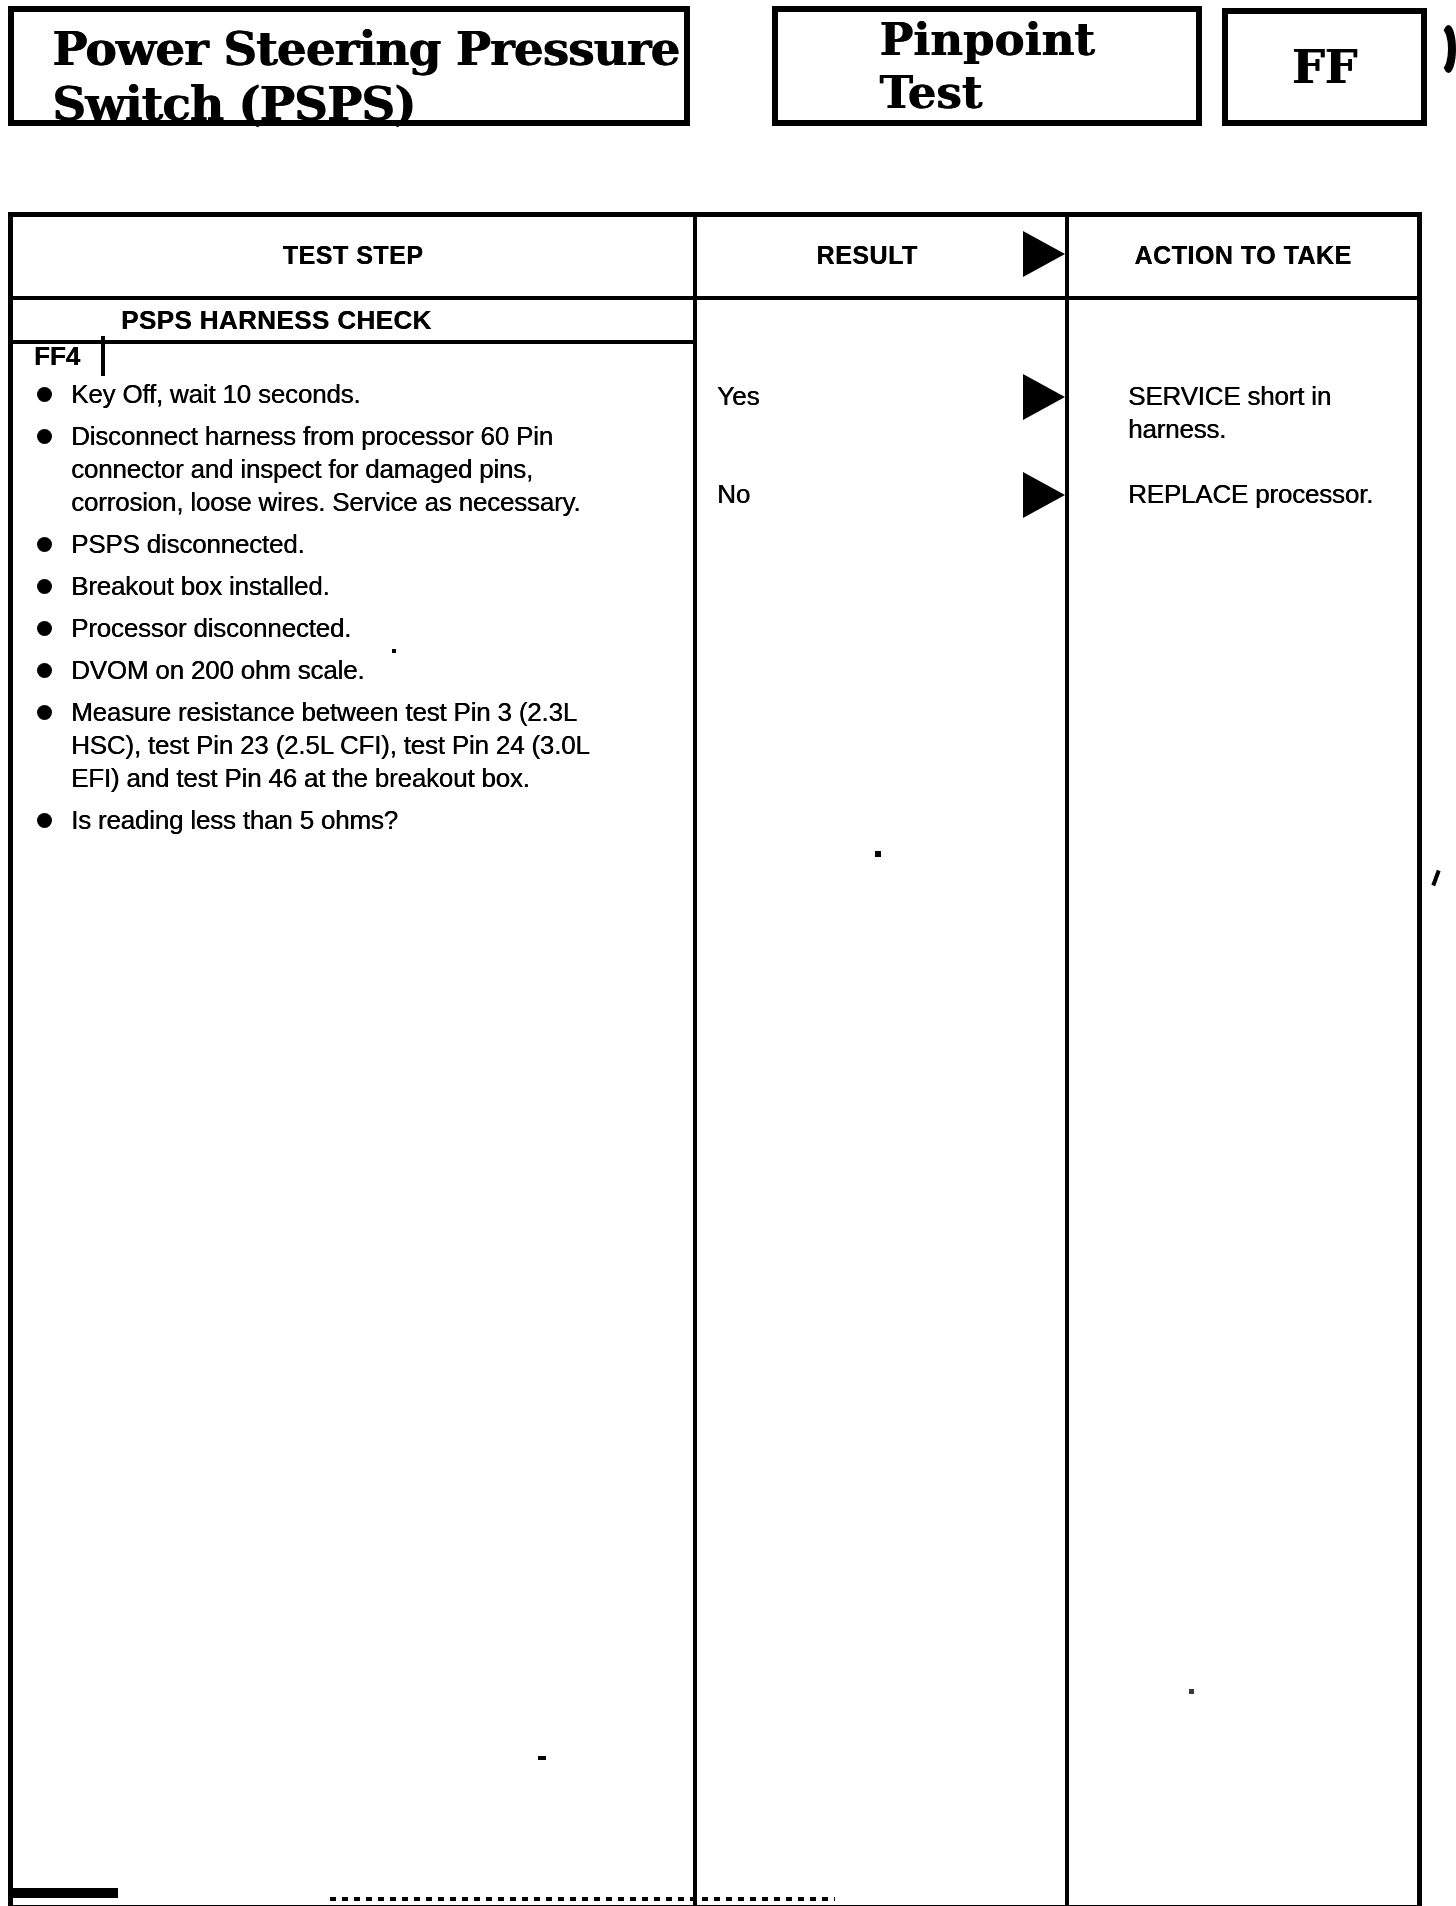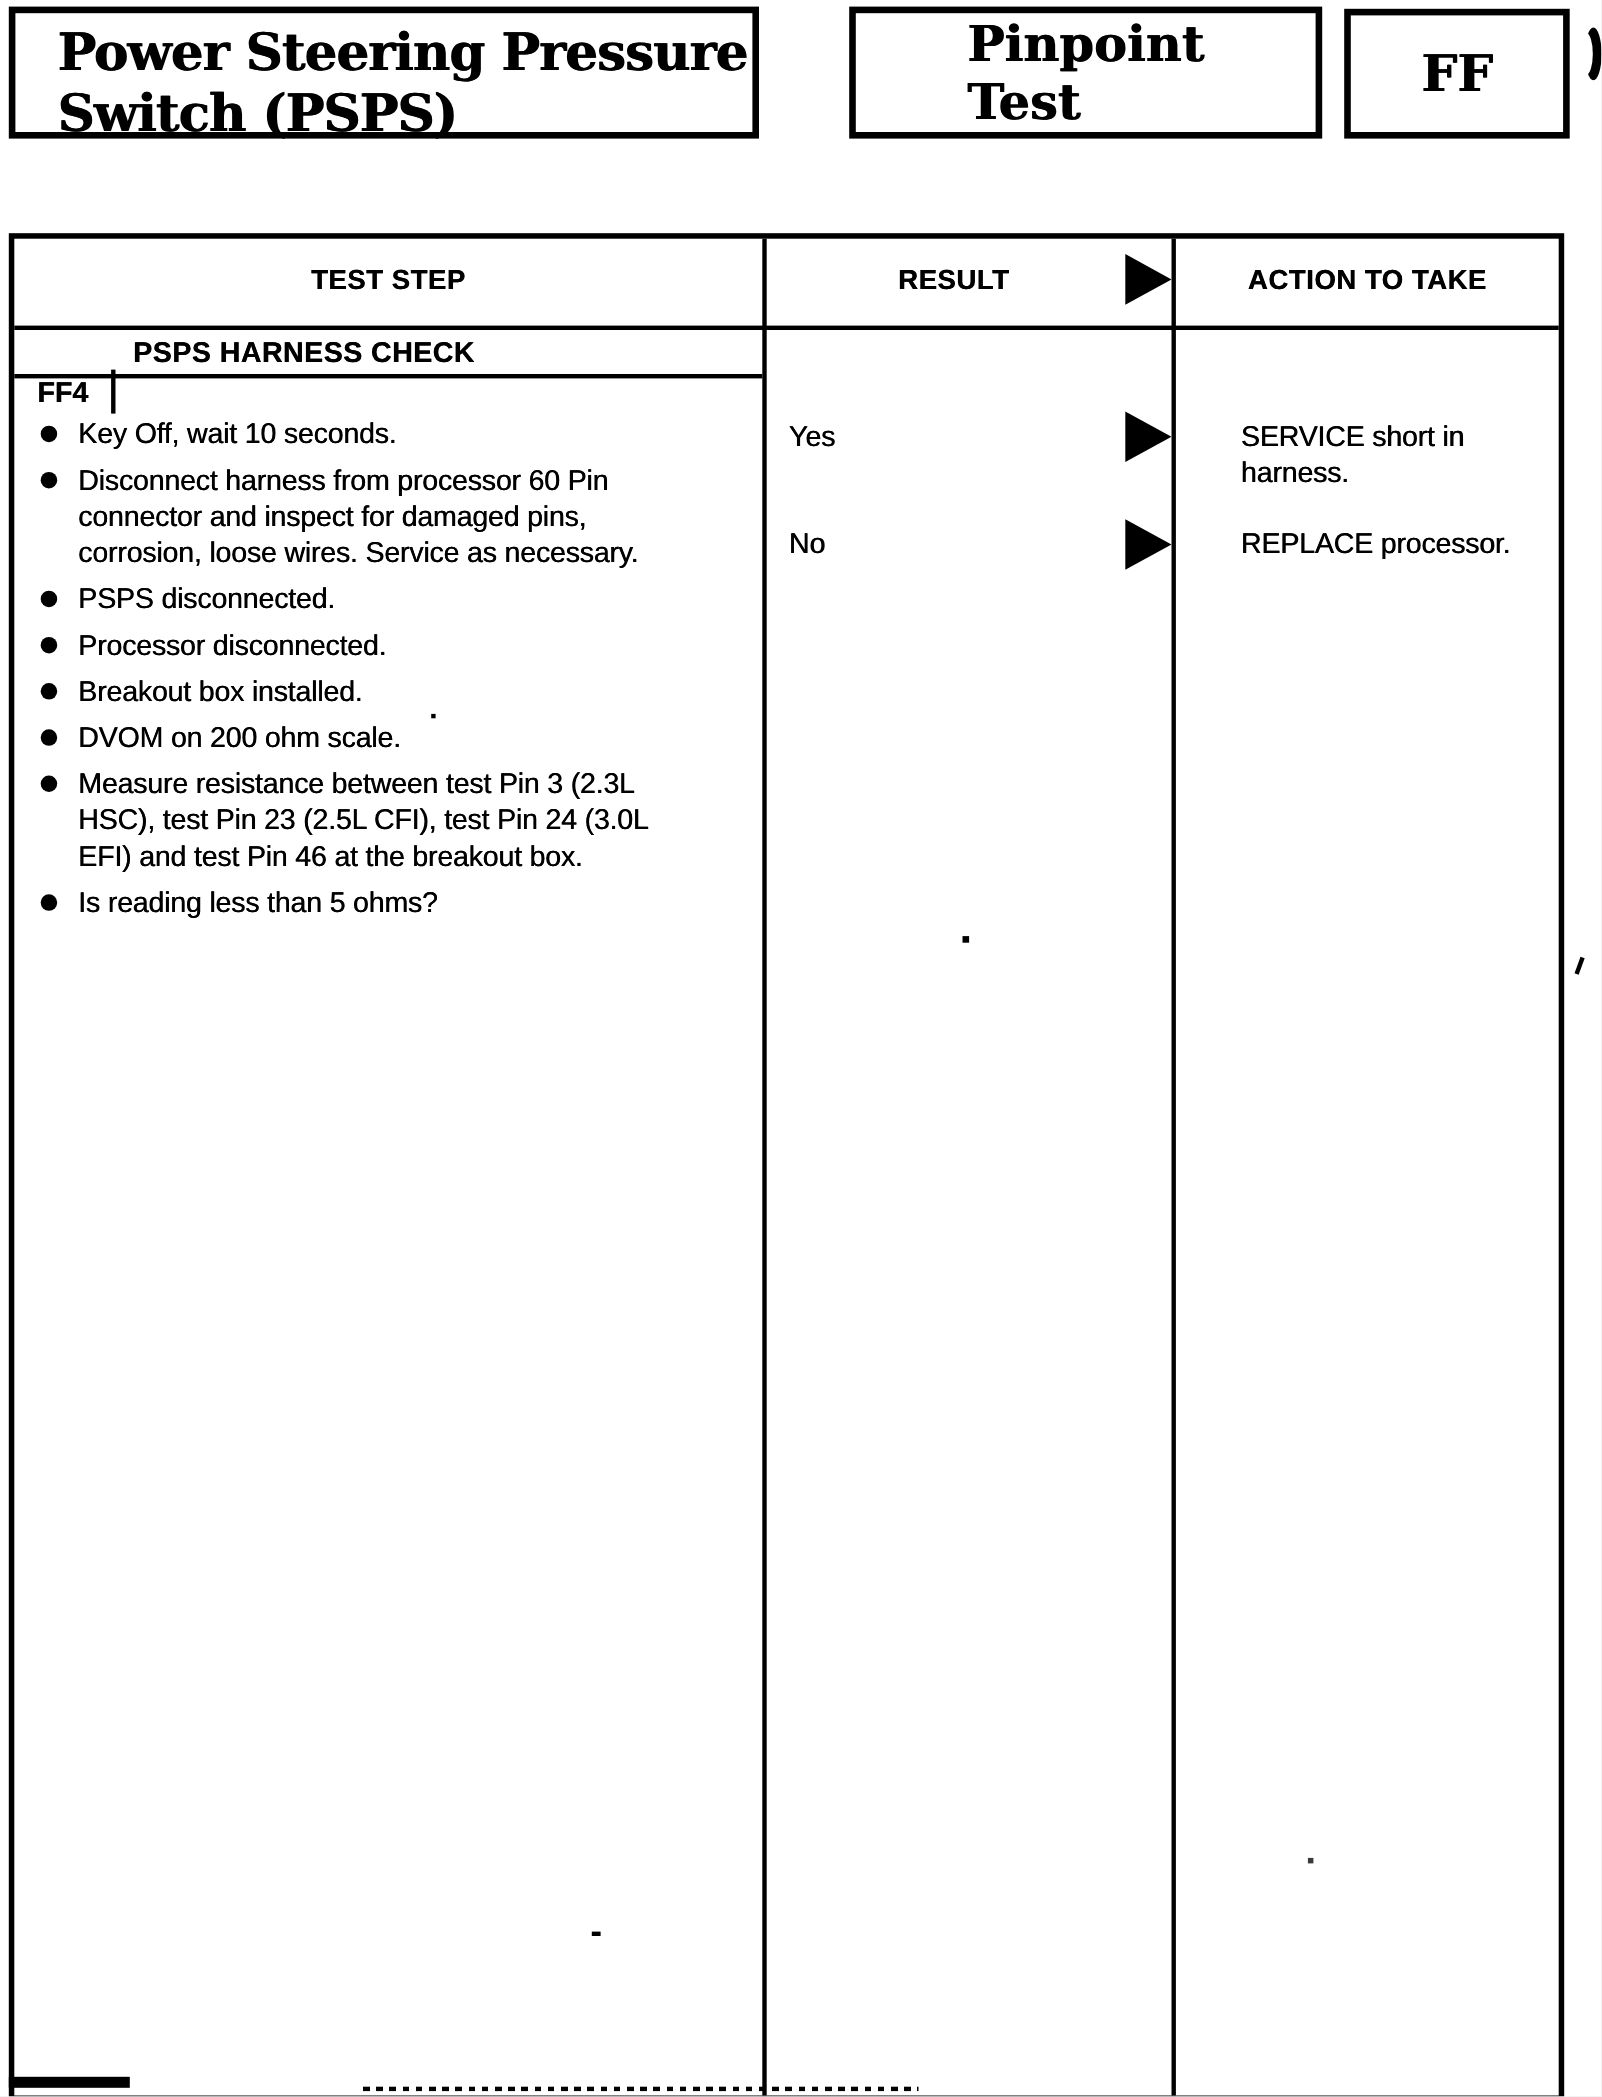--- a/index.html
+++ b/index.html
@@ -148,25 +148,25 @@
         <span class="bullet-text">Disconnect harness from processor 60 Pin
 connector and inspect for damaged pins,
 corrosion, loose wires. Service as necessary.</span>
       </div>
       <div class="bullet-item">
         <span class="bullet-dot"></span>
         <span class="bullet-text">PSPS disconnected.</span>
       </div>
       <div class="bullet-item">
         <span class="bullet-dot"></span>
+        <span class="bullet-text">Breakout box installed.</span>
+      </div>
+      <div class="bullet-item">
+        <span class="bullet-dot"></span>
         <span class="bullet-text">Processor disconnected.</span>
-      </div>
-      <div class="bullet-item">
-        <span class="bullet-dot"></span>
-        <span class="bullet-text">Breakout box installed.</span>
       </div>
       <div class="bullet-item">
         <span class="bullet-dot"></span>
         <span class="bullet-text">DVOM on 200 ohm scale.</span>
       </div>
       <div class="bullet-item">
         <span class="bullet-dot"></span>
         <span class="bullet-text">Measure resistance between test Pin 3 (2.3L
 HSC), test Pin 23 (2.5L CFI), test Pin 24 (3.0L
 EFI) and test Pin 46 at the breakout box.</span>

